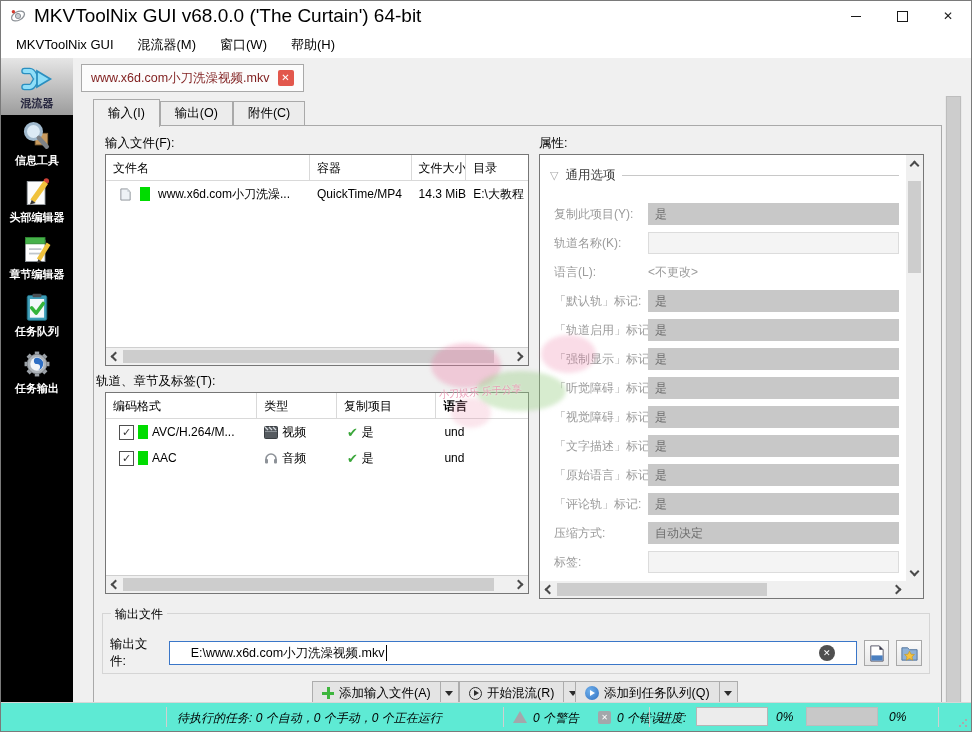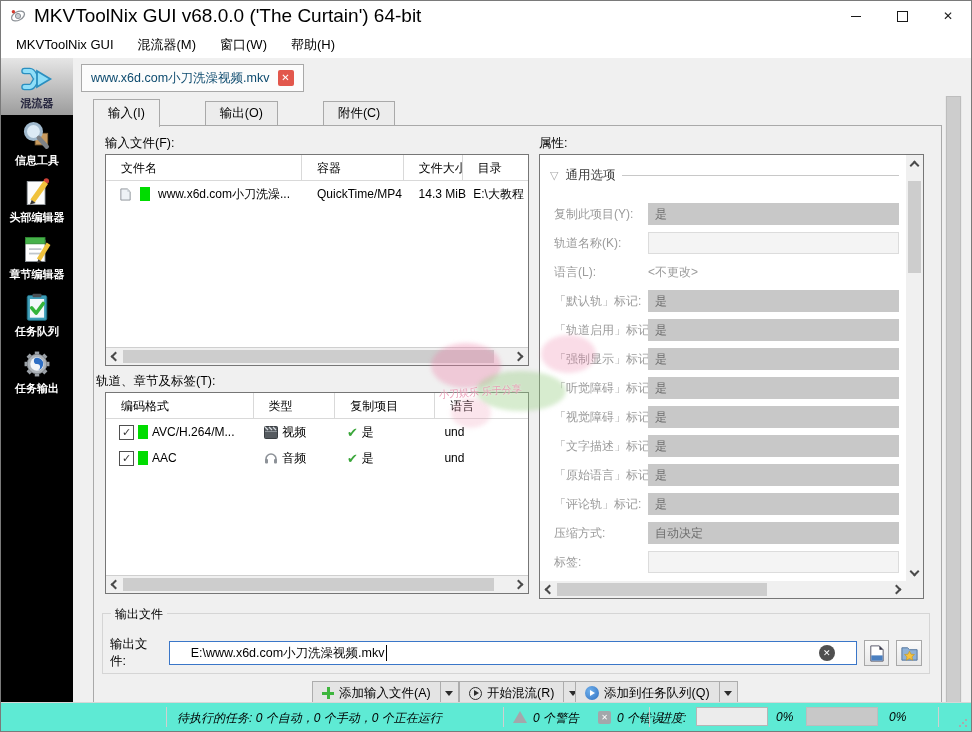--- a/index.html
+++ b/index.html
@@ -18,31 +18,31 @@
   .menuitem{font-size:13px;color:#000;padding:4px 12px;}
   
   .sidebar{position:absolute;left:0;top:57px;width:72px;height:647px;background:#000;}
   .sbitem{height:57px;display:flex;flex-direction:column;align-items:center;justify-content:center;gap:1px;}
   .sbitem.active{background:linear-gradient(#e6e6e6,#9c9c9c);}
   .sblabel{font-size:11px;font-weight:bold;color:#fff;letter-spacing:0;}
   .sbitem.active .sblabel{color:#23233c;}
   
   .content-bg{position:absolute;left:72px;top:57px;right:0;bottom:28px;background:#f0f0f0;}
   .doctab{position:absolute;left:80px;top:63px;height:26px;background:#fcfcfc;border:1px solid #a9a9a9;display:flex;align-items:center;padding:0 9px;z-index:3;}
-  .doctab .dtlabel{font-size:12.5px;color:#0c4a6e;}
+  .doctab .dtlabel{font-size:12.5px;color:#7f1d1d;}
   .dtclose{margin-left:8px;width:16px;height:16px;background:#e2574c;border-radius:2px;color:#fff;font-size:10px;font-weight:bold;display:flex;align-items:center;justify-content:center;line-height:1;}
-  .subtabs{position:absolute;left:92px;top:98px;height:27px;display:flex;align-items:flex-end;z-index:2;gap:45px;}
+  .subtabs{position:absolute;left:92px;top:98px;height:27px;display:flex;align-items:flex-end;z-index:2;}
   .stab{font-size:12.5px;color:#000;border:1px solid #a9a9a9;background:#ececec;padding:3px 14px 4px;height:16px;}
   .stab.active{background:#f0f0f0;padding:5px 14px 6px;border-bottom:none;position:relative;top:1px;}
   .tabpanel{position:absolute;left:92px;top:124px;width:849px;height:581px;border:1px solid #a9a9a9;background:#f0f0f0;box-sizing:border-box;}
   .sec-label{position:absolute;font-size:12.5px;color:#000;}
   
   .tbl{position:absolute;background:#fff;border:1px solid #767676;box-sizing:border-box;}
   .thdr{display:flex;height:25px;border-bottom:1px solid #d9d9d9;}
-  .hcell{font-size:12px;color:#000;padding:5px 0 0 7px;border-right:1px solid #d9d9d9;box-sizing:border-box;overflow:hidden;white-space:nowrap;margin-left:8px;}
+  .hcell{font-size:12px;color:#000;padding:5px 0 0 7px;border-right:1px solid #d9d9d9;box-sizing:border-box;overflow:hidden;white-space:nowrap;}
   .hcell:last-child{border-right:none;}
   .trow{display:flex;align-items:center;height:26px;font-size:12px;color:#000;white-space:nowrap;}
   .tcell{display:flex;align-items:center;gap:4px;box-sizing:border-box;overflow:hidden;}
   .hscroll{position:absolute;left:0;right:0;bottom:0;height:17px;background:#f0f0f0;border-top:1px solid #cfcfcf;}
   .thumb-h{position:absolute;top:2px;bottom:2px;background:#cdcdcd;}
   .thumb-v{position:absolute;left:2px;right:2px;background:#cdcdcd;}
   .sarrow{position:absolute;width:17px;height:17px;display:flex;align-items:center;justify-content:center;}
   .chev{width:5px;height:5px;border-left:2px solid #4a4a4a;border-bottom:2px solid #4a4a4a;display:inline-block;}
   .chev.l{transform:rotate(45deg);margin-left:2px;}
   .chev.r{transform:rotate(-135deg);margin-right:2px;}
@@ -265,21 +265,21 @@
       </div>
     </div>
 
     <span class="sec-label" style="left:2px;top:247px;text-align:center;">轨道、章节及标签(T):</span>
 
     <div class="tbl" style="left:11px;top:266px;width:424px;height:202px;">
       <div class="thdr">
         <span class="hcell" style="width:152px;">编码格式</span>
         <span class="hcell" style="width:80px;">类型</span>
         <span class="hcell" style="width:100px;">复制项目</span>
-        <span class="hcell" style="width:92px;">语言</span>
+        <span class="hcell" style="width:92px;font-weight:bold;">语言</span>
       </div>
       <div class="trow">
         <span class="tcell" style="width:152px;padding-left:13px;">
           <span class="cb">
               <span>✓</span>
             </span>
           <span class="swatch"></span>
           <span>AVC/H.264/M...</span>
         </span>
         <span class="tcell" style="width:80px;padding-left:7px;">

